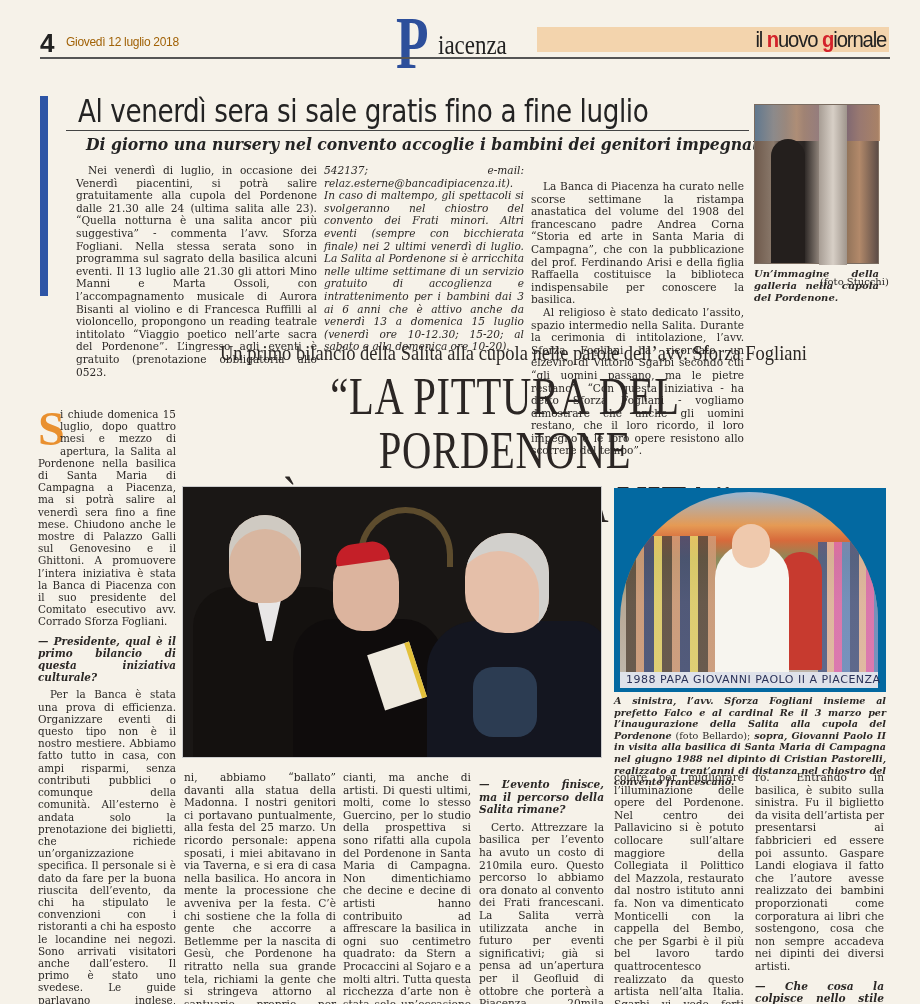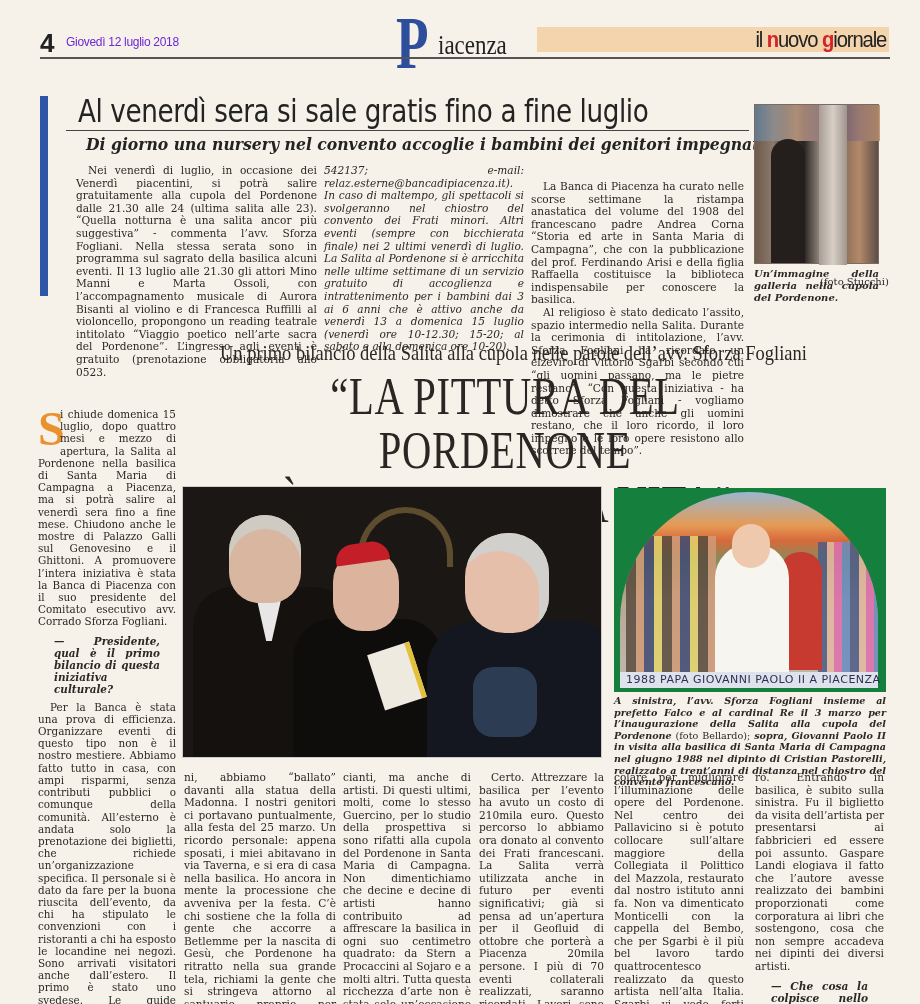--- a/index.html
+++ b/index.html
@@ -7,37 +7,37 @@
   body {
     background: #f6f2e9;
     font-family: "DejaVu Serif", serif;
     color: #2a2624;
     position: relative;
   }
   .abs { position: absolute; }
 
   
   .page-num { left: 40px; top: 28px; font: 900 26px "Liberation Sans", sans-serif; color:#222; }
-  .date { left: 66px; top: 35px; font: 12px "Liberation Sans", sans-serif; color:#6d28d9; letter-spacing:-0.3px; }
+  .date { left: 66px; top: 35px; font: 12px "Liberation Sans", sans-serif; color:#a16207; letter-spacing:-0.3px; }
   .head-rule { left: 40px; top: 57px; width: 850px; height: 1.5px; background: #555; }
   .section-P { left: 396px; top: 6px; font: bold 74px "Liberation Serif", serif; color: #2d4f9b; line-height: 1; transform: scaleX(0.72); transform-origin: left top; }
   .section-rest { left: 438px; top: 29px; font: 28px "Liberation Serif", serif; color: #222; transform: scaleX(0.82); transform-origin: left top; }
   .paper-band { left: 537px; top: 27px; width: 352px; height: 25px; background: #f3d4ad; }
   .paper-name { right: 34px; top: 27px; font: 22px "Liberation Sans", sans-serif; color: #222; letter-spacing: -1.2px; transform: scaleX(0.92); transform-origin: right top; }
   .paper-name .red { color: #d3232b; font-weight: bold; }
 
   
   .blue-bar { left: 40px; top: 96px; width: 8px; height: 200px; background: #2e55a6; }
   .top-title { left: 78px; top: 92px; font: 32px "DejaVu Sans", sans-serif; color: #232323; letter-spacing: -0.5px; transform: scaleX(0.82); transform-origin: left top; white-space: nowrap; }
   .top-title-rule { left: 66px; top: 130px; width: 683px; height: 1px; background: #444; }
   .top-sub { left: 86px; top: 134px; font: italic bold 17px "DejaVu Serif", serif; color: #232323; white-space: nowrap; transform: scaleX(0.92); transform-origin: left top; }
   .col { font-size: 10.6px; line-height: 12.6px; text-align: justify; color: #2b2826; hyphens: auto; }
   .col p { text-indent: 12px; }
   .col p + p { margin-top: 0; }
-  .col .q { font-style: italic; font-weight: bold; text-indent: 0; margin: 7px 16px 5px; }
+  .col .q { font-style: italic; font-weight: bold; text-indent: 0; margin: 7px 0 5px; }
   .top-col1 { left: 76px; top: 164px; width: 241px; }
   .top-col2 { left: 324px; top: 164px; width: 200px; font-style: italic; }
   .top-col3 { left: 531px; top: 180px; width: 213px; }
   .top-photo { left: 754px; top: 104px; width: 125px; height: 160px;
     background: linear-gradient(90deg, #6f5a4c 0%, #8b7a6c 15%, #3e3431 25%, #2a2523 40%, #a79a8f 55%, #c9c0b6 62%, #8a6e56 72%, #b2896a 85%, #5d4d47 100%); border:1px solid #7a6c60; }
   .top-photo .arch { position:absolute; left:16px; top:34px; width:34px; height:124px; background:#241f1d; border-radius:17px 17px 0 0; }
   .top-photo .col1 { position:absolute; left:64px; top:0; width:28px; height:160px; background:linear-gradient(90deg,#a79d94,#d7cfc6,#9f958c); }
   .top-photo .ceil { position:absolute; left:0; top:0; width:125px; height:36px; background:linear-gradient(90deg,#5f7e9a,#c49f84,#6e5d78,#b98d6c); opacity:.85; }
   .top-photo-caption { left: 754px; top: 268px; width: 125px; font: italic bold 10px "DejaVu Serif", serif; line-height: 12px; text-align: justify; color:#2b2826; }
   .top-photo-credit { left: 820px; top: 276px; font: 10px "DejaVu Serif", serif; color:#2b2826; }
@@ -64,21 +64,21 @@
   .photo-main .p1-body { position:absolute; left:10px; top:100px; width:160px; height:180px; background:#14110f; border-radius:40px 40px 0 0; }
   .photo-main .p1-shirt { position:absolute; left:72px; top:104px; width:28px; height:50px; background:#e8e6e6; clip-path: polygon(0 0,100% 0,60% 100%,40% 100%); }
   .photo-main .p2-head { position:absolute; left:150px; top:62px; width:66px; height:82px; background:#dcb49e; border-radius:36px 36px 32px 32px; }
   .photo-main .p2-cap { position:absolute; left:152px; top:56px; width:54px; height:20px; background:#c41f28; border-radius:28px 28px 4px 4px; transform:rotate(-8deg); }
   .photo-main .p2-body { position:absolute; left:110px; top:132px; width:150px; height:150px; background:#0f0c0c; border-radius:40px 40px 0 0; }
   .photo-main .leaflet { position:absolute; left:192px; top:160px; width:44px; height:58px; background:#efeadf; transform:rotate(-18deg); border-right:5px solid #e3c03a; }
   .photo-main .p3-head { position:absolute; left:282px; top:46px; width:84px; height:100px; background:#e5bfa9; border-radius:44px 40px 36px 40px; box-shadow: inset -10px 18px 0 #d2d0cc; }
   .photo-main .p3-body { position:absolute; left:244px; top:134px; width:180px; height:150px; background:#141620; border-radius:50px 30px 0 0; }
   .photo-main .p3-blue { position:absolute; left:290px; top:180px; width:64px; height:70px; background:#2c3c52; border-radius:20px; }
 
-  .photo-fresco { left: 614px; top: 488px; width: 272px; height: 204px; background:#15803d; overflow:hidden; }
+  .photo-fresco { left: 614px; top: 488px; width: 272px; height: 204px; background:#0369a1; overflow:hidden; }
   .photo-fresco .lunette { position:absolute; left:6px; top:4px; width:258px; height:186px; border-radius:130px 130px 0 0; background: linear-gradient(180deg,#9cb6d1 0%, #e59a54 18%, #d76a3b 26%, #8a8a5a 36%, #b9a996 60%, #bfb7ac 100%); overflow:hidden; }
   .photo-fresco .pope { position:absolute; left:95px; top:52px; width:74px; height:134px; background:#f7f5ef; border-radius:34px 34px 6px 6px; }
   .photo-fresco .pope-head { position:absolute; left:112px; top:32px; width:38px; height:44px; background:#efc9ad; border-radius:20px; }
   .photo-fresco .cardinal { position:absolute; left:160px; top:60px; width:42px; height:118px; background:#c73a2f; border-radius:20px 20px 2px 2px; }
   .photo-fresco .crowd-l { position:absolute; left:6px; top:44px; width:90px; height:140px; background: repeating-linear-gradient(90deg,#5a4b3e 0 10px,#cf9b78 10px 18px,#3f4b73 18px 28px,#e4d36b 28px 36px); opacity:.85; }
   .photo-fresco .crowd-r { position:absolute; left:198px; top:50px; width:64px; height:130px; background: repeating-linear-gradient(90deg,#4d5b86 0 9px,#e5b9a0 9px 16px,#e06fb0 16px 24px,#6a8cc0 24px 32px); opacity:.85; }
   .photo-fresco .banner { position:absolute; left:6px; top:184px; width:258px; height:16px; background:#dfe2ea; font: 11px "DejaVu Sans", sans-serif; color:#2a3157; letter-spacing: 0.5px; line-height:16px; padding-left:6px; white-space: nowrap; }
   .fresco-caption { left: 614px; top: 695px; width: 272px; font: italic bold 9.6px "DejaVu Serif", serif; line-height: 11.6px; text-align: justify; color:#2b2826; }
   .fresco-caption .rom { font-style: normal; font-weight: normal; }
 </style>
@@ -156,20 +156,21 @@
 <div class="abs fresco-caption"><span>A sinistra, l’avv. Sforza Fogliani insieme al prefetto Falco e al cardinal Re il 3 marzo per l’inaugurazione della Salita alla cupola del Pordenone</span><span class="rom"> (foto Bellardo); </span><span>sopra, Giovanni Paolo II in visita alla basilica di Santa Maria di Campagna nel giugno 1988 nel dipinto di Cristian Pastorelli, realizzato a trent’anni di distanza nel chiostro del convento francescano.</span></div>
 
 <div class="abs col body-col2">
   <p style="text-indent:0">ni, abbiamo “ballato” davanti alla statua della Madonna. I nostri genitori ci portavano puntualmente, alla festa del 25 marzo. Un ricordo personale: appena sposati, i miei abitavano in via Taverna, e si era di casa nella basilica. Ho ancora in mente la processione che avveniva per la festa. C’è chi sostiene che la folla di gente che accorre a Betlemme per la nascita di Gesù, che Pordenone ha ritratto nella sua grande tela, richiami la gente che si stringeva attorno al santuario proprio per l’Annunciazione.</p>
 
 </div>
 <div class="abs col body-col3">
   <p style="text-indent:0">cianti, ma anche di artisti. Di questi ultimi, molti, come lo stesso Guercino, per lo studio della prospettiva si sono rifatti alla cupola del Pordenone in Santa Maria di Campagna. Non dimentichiamo che decine e decine di artisti hanno contribuito ad affrescare la basilica in ogni suo centimetro quadrato: da Stern a Procaccini al Sojaro e a molti altri. Tutta questa ricchezza d’arte non è stata solo un’occasione culturale, ma per molti anche un’opportunità di meditare sul mistero di Dio e della vita. La basilica è un richiamo alla santità: ospita il corpo del beato Marco da Bologna e ha visto un santo pregare al suo inter-</p>
 </div>
 <div class="abs col body-col4">
+  <p class="q">— L’evento finisce, ma il percorso della Salita rimane?</p>
   <p>Certo. Attrezzare la basilica per l’evento ha avuto un costo di 210mila euro. Questo percorso lo abbiamo ora donato al convento dei Frati francescani. La Salita verrà utilizzata anche in futuro per eventi significativi; già si pensa ad un’apertura per il Geofluid di ottobre che porterà a Piacenza 20mila persone. I più di 70 eventi collaterali realizzati, saranno ricordati. Lavori sono stati realizzati anche a Cortemaggiore nella chiesa dell’Annunziata e nel Duomo di Cremona, in parti-</p>
 </div>
 <div class="abs col body-col5">
   <p style="text-indent:0">colare per migliorare l’illuminazione delle opere del Pordenone. Nel centro dei Pallavicino si è potuto collocare sull’altare maggiore della Collegiata il Polittico del Mazzola, restaurato dal nostro istituto anni fa. Non va dimenticato Monticelli con la cappella del Bembo, che per Sgarbi è il più bel lavoro tardo quattrocentesco realizzato da questo artista nell’alta Italia. Sgarbi vi vede forti legami con il Cenacolo di Milano, tanto da ipotizzare il passaggio di Leonardo a Monticelli.</p>
 
 </div>
 <div class="abs col body-col6">
   <p style="text-indent:0">ro. Entrando in basilica, è subito sulla sinistra. Fu il biglietto da visita dell’artista per presentarsi ai fabbricieri ed essere poi assunto. Gaspare Landi elogiava il fatto che l’autore avesse realizzato dei bambini proporzionati come corporatura ai libri che sostengono, cosa che non sempre accadeva nei dipinti dei diversi artisti.</p>
   <p class="q">— Che cosa la colpisce nello stile del Pordenone?</p>
 

